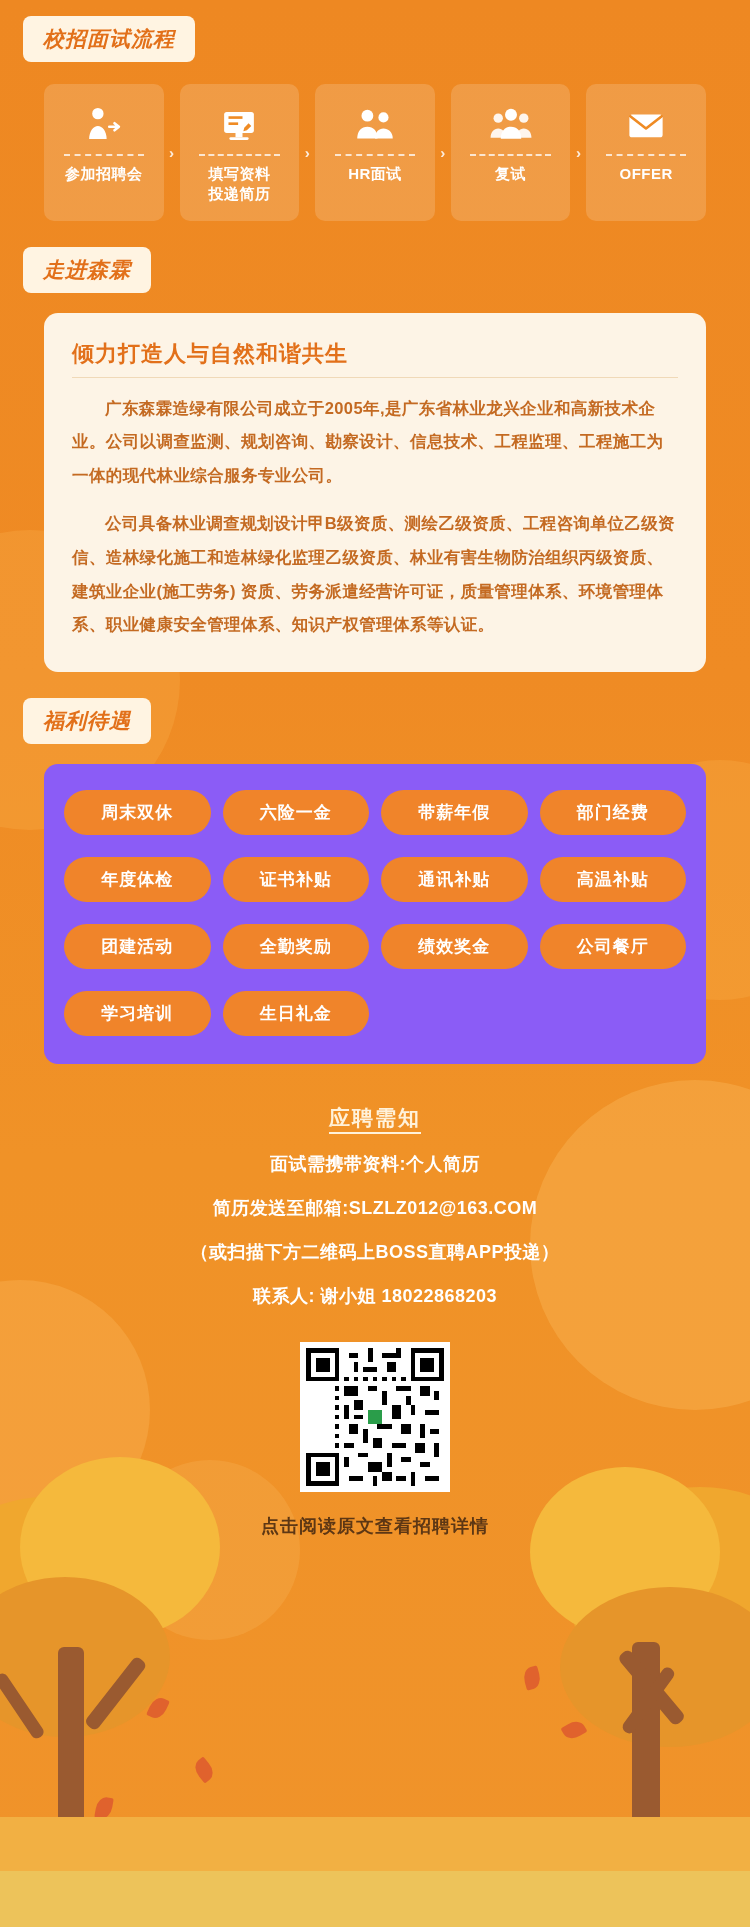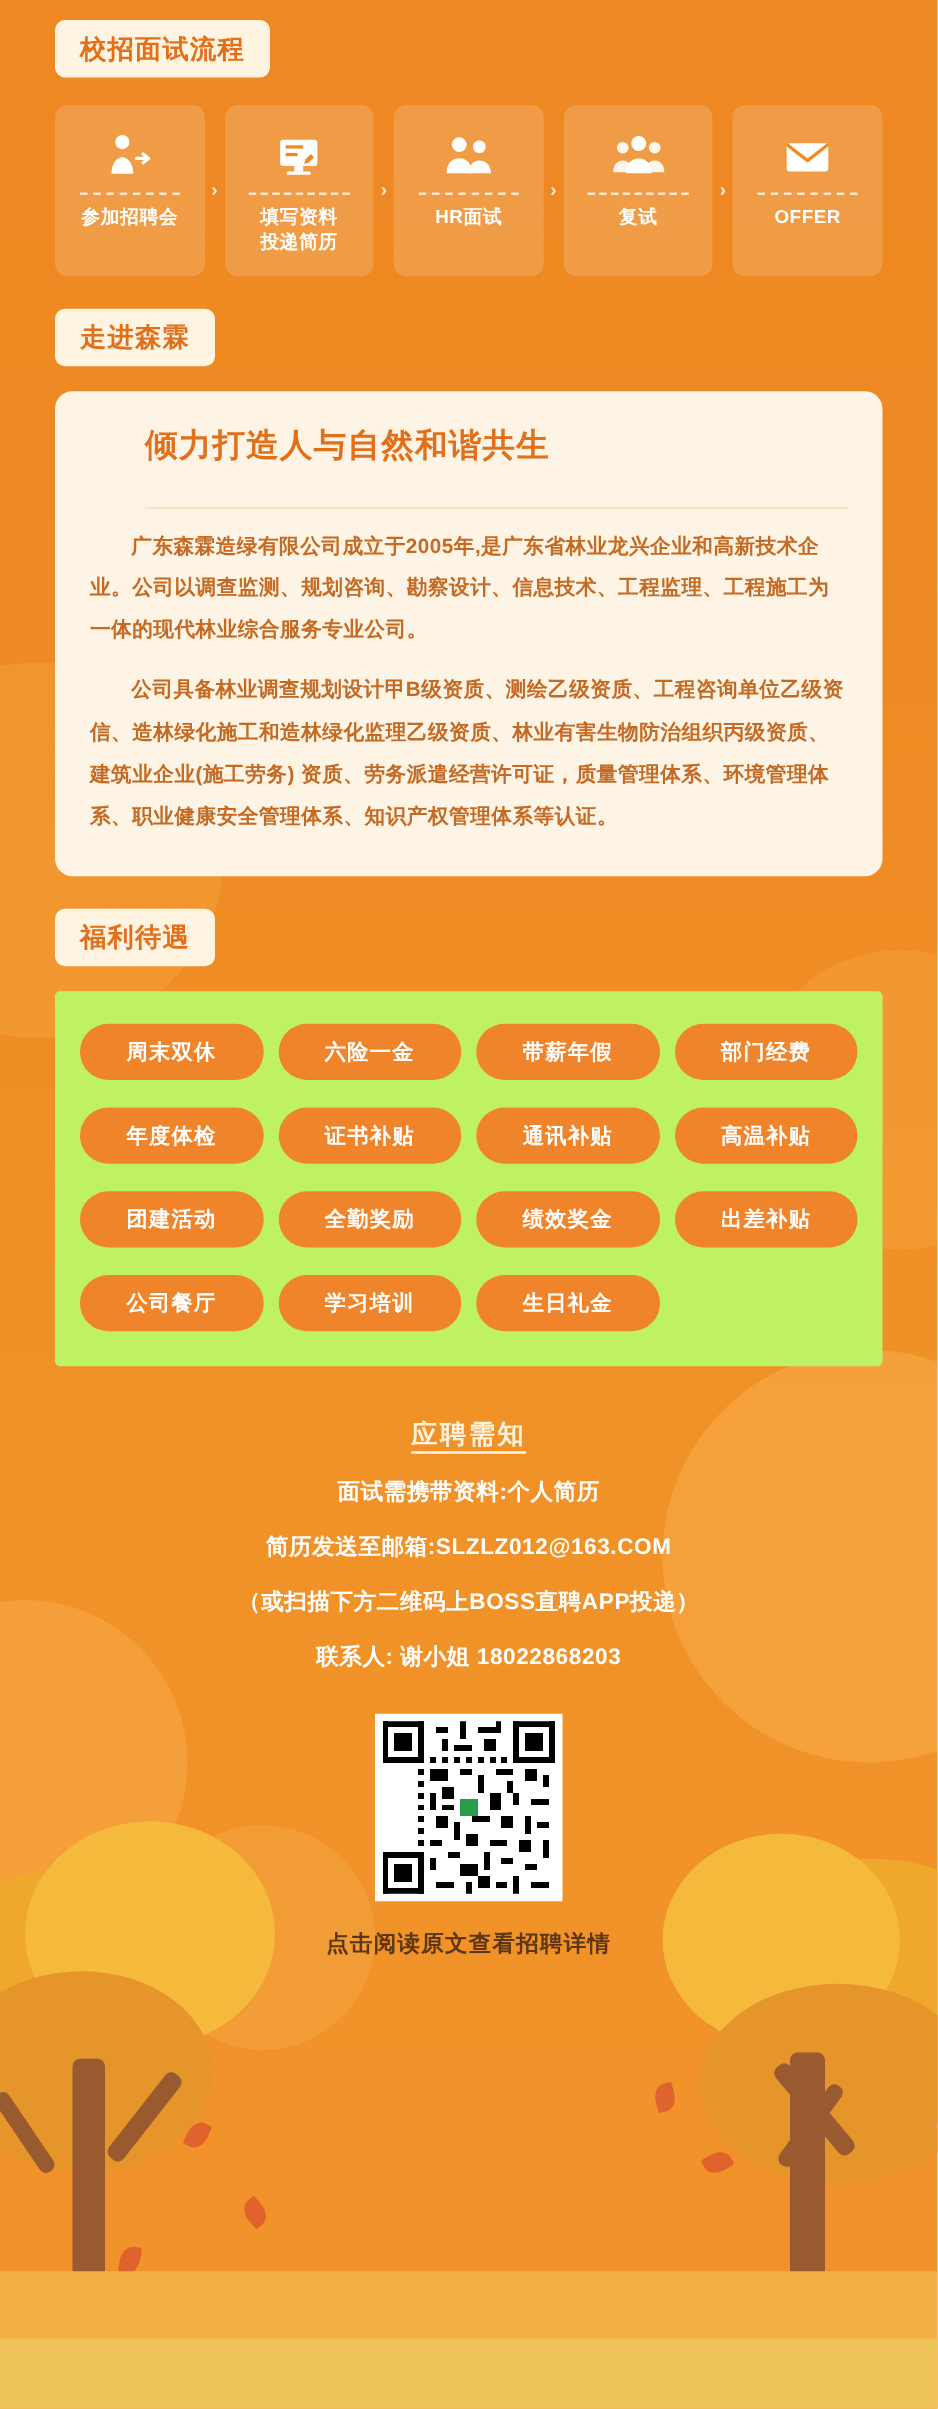--- a/index.html
+++ b/index.html
@@ -51,21 +51,21 @@
     background: #fff4e2;
     color: #e2701a;
     font-weight: bold;
     font-size: 21px;
     letter-spacing: 1px;
     padding: 9px 20px;
     border-radius: 8px;
     position: relative;
     z-index: 4;
   }
-  .pill-wrap { position: relative; z-index: 4; padding-left: 44px; }
+  .pill-wrap { position: relative; z-index: 4; padding-left: 23px; font-style: italic; }
 
   .content { position: relative; z-index: 3; }
 
   
   .flow {
     display: flex;
     align-items: stretch;
     margin: 22px 44px 0 44px;
     gap: 0;
   }
@@ -108,41 +108,40 @@
   .card {
     background: #fdf4e6;
     border-radius: 14px;
     margin: 20px 44px 0 44px;
     padding: 26px 28px 30px 28px;
     position: relative;
     z-index: 3;
   }
   .card-title {
     color: #e2701a;
-    font-size: 26px;
+    font-size: 22px;
     font-weight: bold;
     letter-spacing: 1px;
-    padding-bottom: 32px;
+    padding-bottom: 8px;
     border-bottom: 1px solid #f0d9b8;
-    margin-left: 44px;
   }
   .card p {
     color: #c46a22;
     font-size: 16.5px;
     line-height: 2.05;
     text-indent: 2em;
     margin-top: 14px;
     letter-spacing: 0.4px;
     font-weight: bold;
   }
 
   
   .benefits {
-    background: #bef264;
-    border-radius: 4px;
+    background: #8b5cf6;
+    border-radius: 14px;
     margin: 20px 44px 0 44px;
     padding: 26px 20px 28px 20px;
     display: grid;
     grid-template-columns: repeat(4, 1fr);
     gap: 22px 12px;
     position: relative;
     z-index: 3;
   }
   .benefit {
     background: #f0842a;
@@ -340,21 +339,20 @@
     <div class="benefit">六险一金</div>
     <div class="benefit">带薪年假</div>
     <div class="benefit">部门经费</div>
     <div class="benefit">年度体检</div>
     <div class="benefit">证书补贴</div>
     <div class="benefit">通讯补贴</div>
     <div class="benefit">高温补贴</div>
     <div class="benefit">团建活动</div>
     <div class="benefit">全勤奖励</div>
     <div class="benefit">绩效奖金</div>
-    <div class="benefit">出差补贴</div>
     <div class="benefit">公司餐厅</div>
     <div class="benefit">学习培训</div>
     <div class="benefit">生日礼金</div>
   </div>
 
   <div class="notice">
     <div class="notice-title">应聘需知</div>
     <div class="notice-line">面试需携带资料:个人简历</div>
     <div class="notice-line">简历发送至邮箱:SLZLZ012@163.COM</div>
     <div class="notice-line">（或扫描下方二维码上BOSS直聘APP投递）</div>

